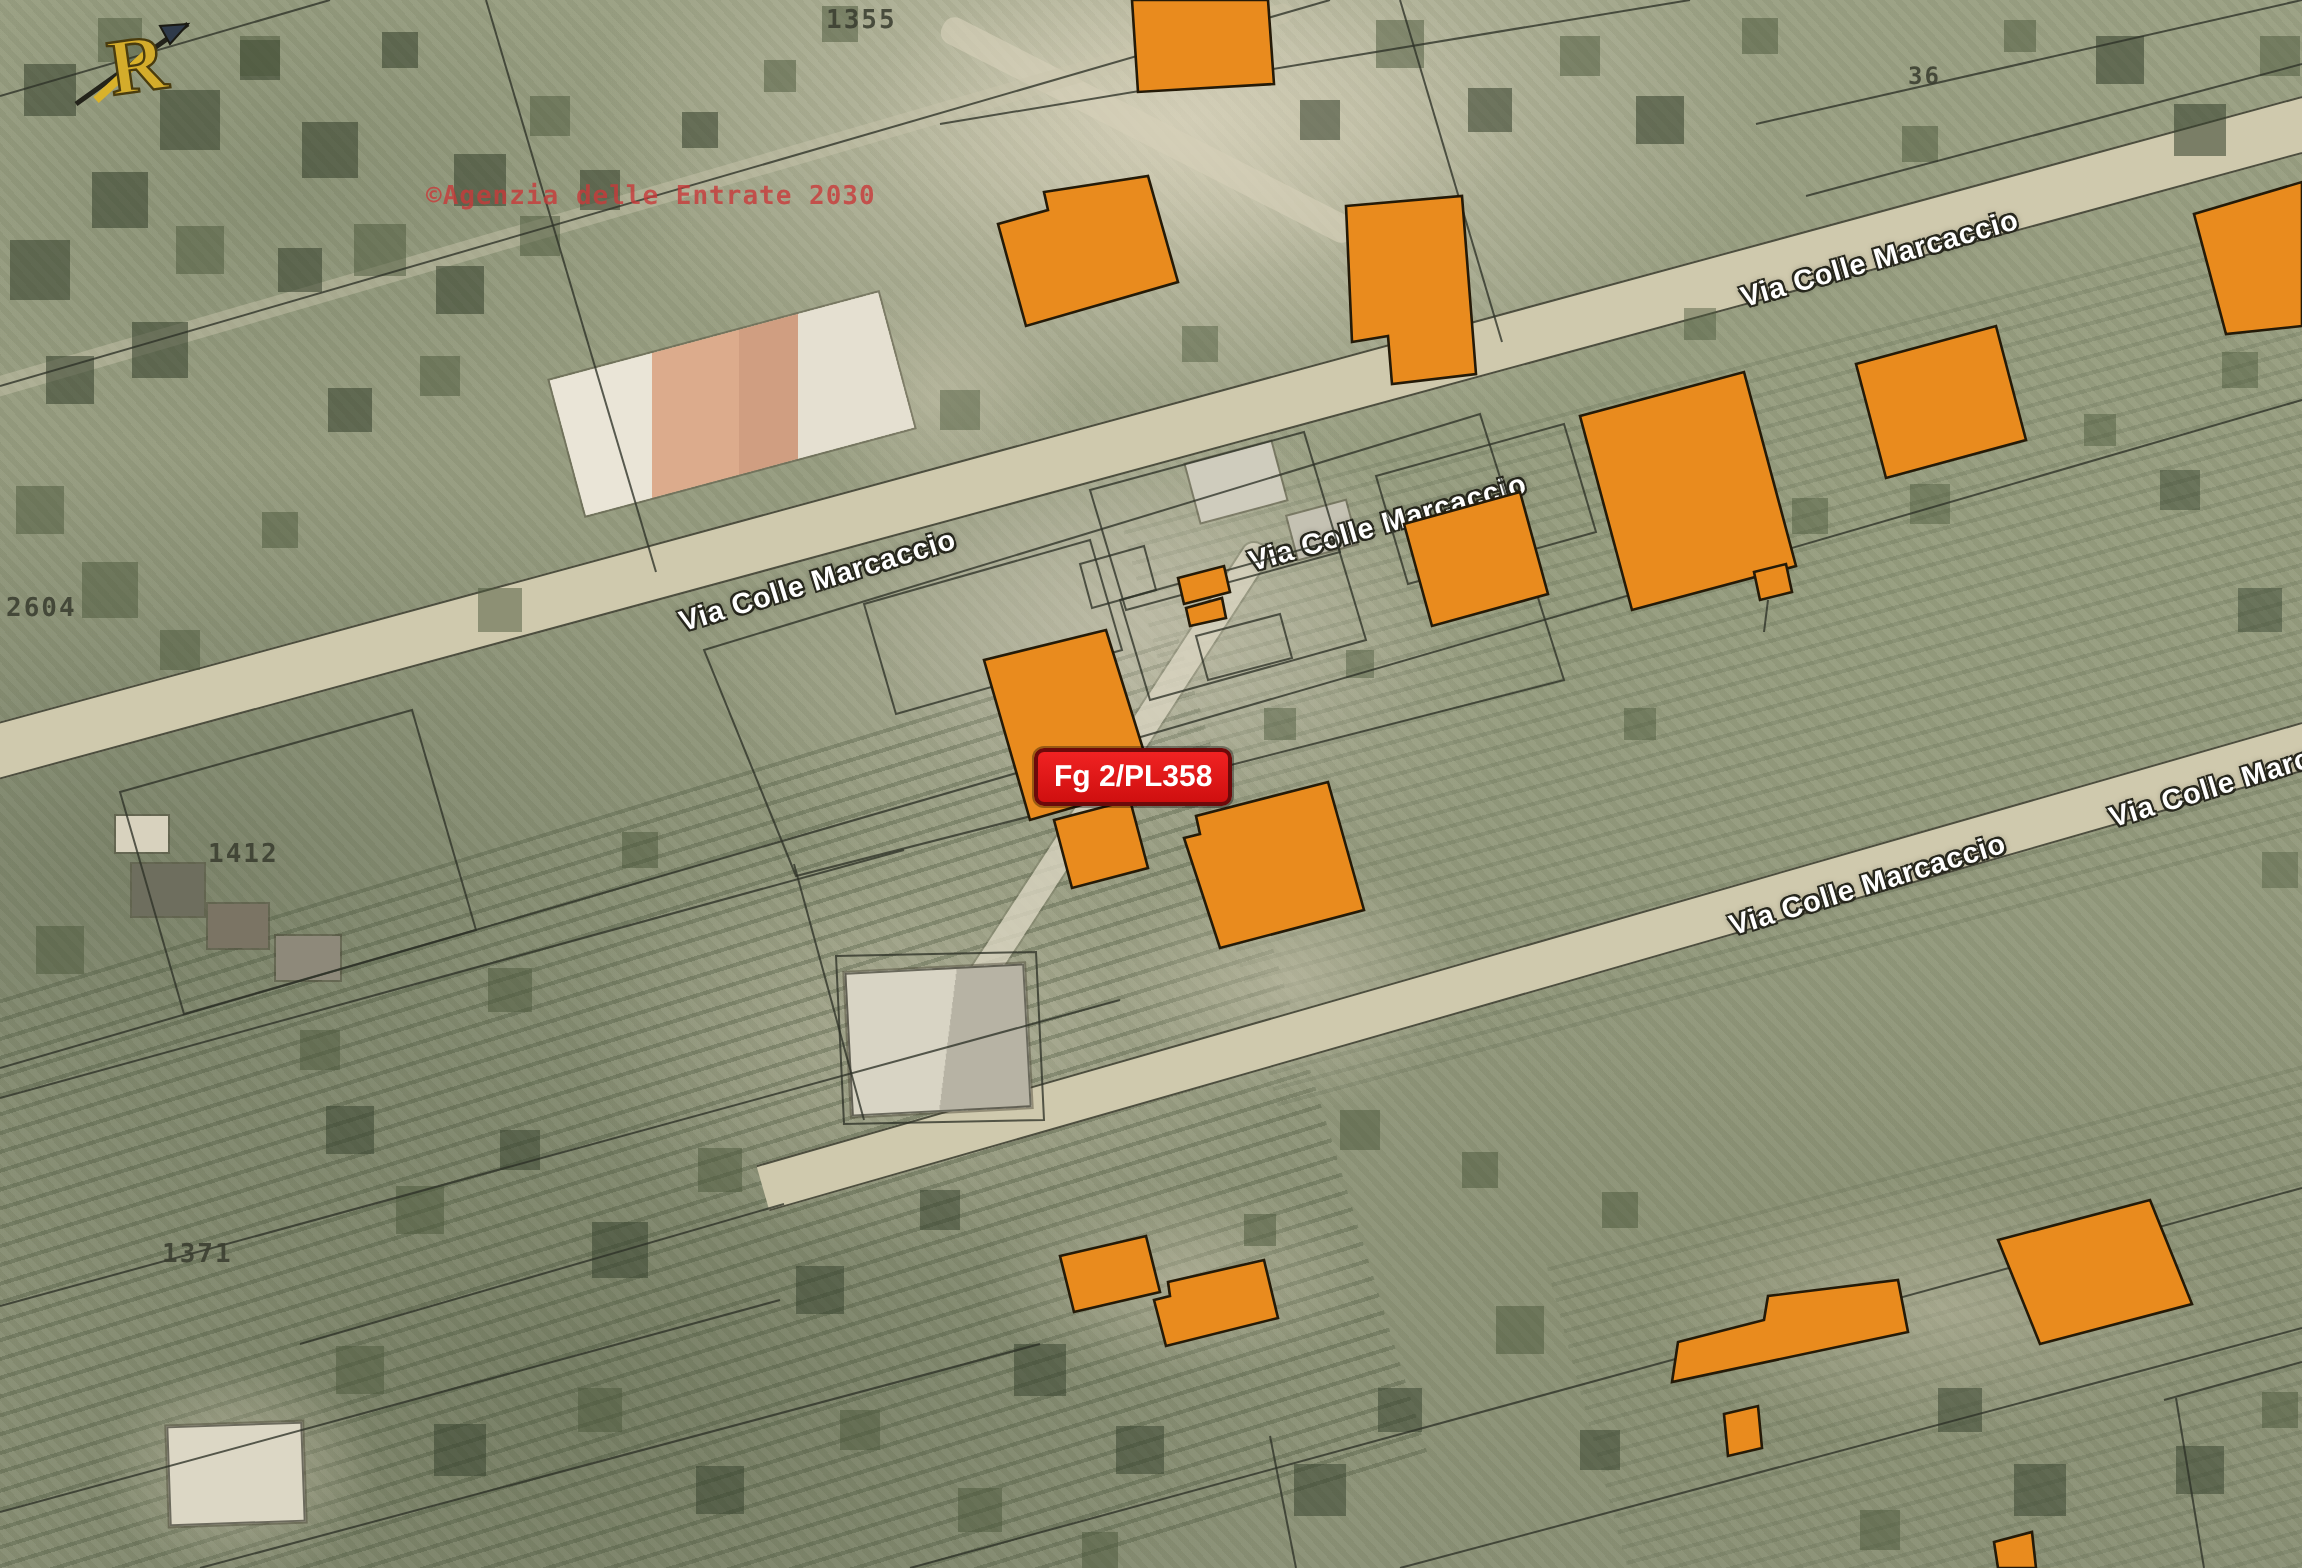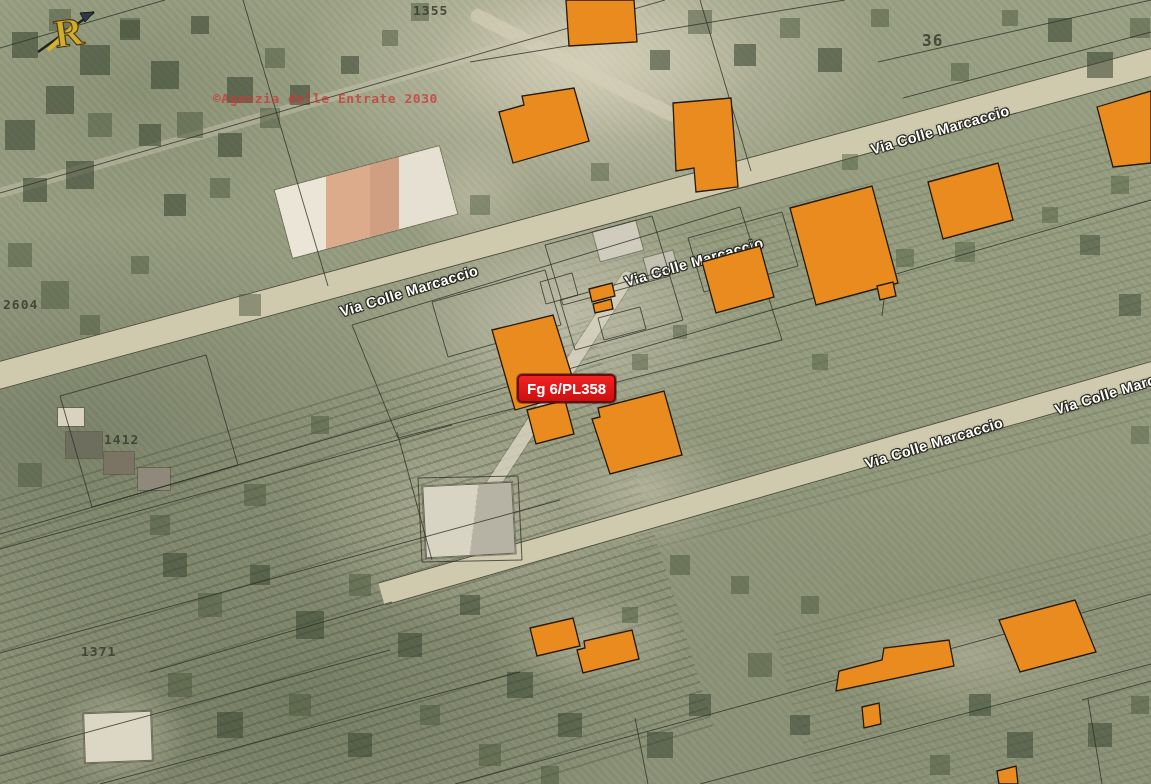--- a/index.html
+++ b/index.html
@@ -249,28 +249,28 @@
       <polygon class="bld" points="997,771 1016,766 1018,784 999,784"></polygon>
     </g>
   </svg>
 
   <div class="street" style="left:409px;top:291px;transform:translate(-50%,-50%) rotate(-17deg);">Via Colle Marcaccio</div>
   <div class="street" style="left:940px;top:130px;">Via Colle Marcaccio</div>
   <div class="street" style="left:934px;top:443px;transform:translate(-50%,-50%) rotate(-17deg);">Via Colle Marcaccio</div>
   <div class="street" style="left:1124px;top:389px;transform:translate(-50%,-50%) rotate(-17deg);">Via Colle Marcaccio</div>
 
   <span class="pnum" style="left:413px;top:3px;text-align:center;">1355</span>
-  <span class="pnum" style="left:922px;top:31px;font-size:16px;">36</span>
+  <span class="pnum" style="left:954px;top:31px;font-size:12px;">36</span>
   <span class="pnum" style="left:3px;top:297px;">2604</span>
-  <span class="pnum" style="left:104px;top:432px;">1412</span>
-  <span class="pnum" style="left:81px;top:644px;">1371</span>
+  <span class="pnum" style="left:104px;top:420px;">1412</span>
+  <span class="pnum" style="left:81px;top:620px;">1371</span>
 
   <div class="copyright">©Agenzia delle Entrate 2030</div>
 
-  <div class="badge">Fg 6/PL358</div>
+  <div class="badge">Fg 2/PL358</div>
 
   <svg class="logo" viewBox="0 0 66 62">
     <line x1="4" y1="52" x2="60" y2="12" stroke="#23231a" stroke-width="2.5"></line>
     <path d="M60 12 l-14 1 5 9 z" fill="#2e3a4a" stroke="#1a1a12" stroke-width="1"></path>
     <path d="M14 50 L40 26" stroke="#d9b22a" stroke-width="4"></path>
     <text x="20" y="46" font-family="Liberation Serif, serif" font-size="40" font-weight="bold" fill="#d4ac2b" stroke="#4a3c0e" stroke-width="1.2" transform="rotate(-8 33 31)">R</text>
   </svg>
 
 </div>
 

